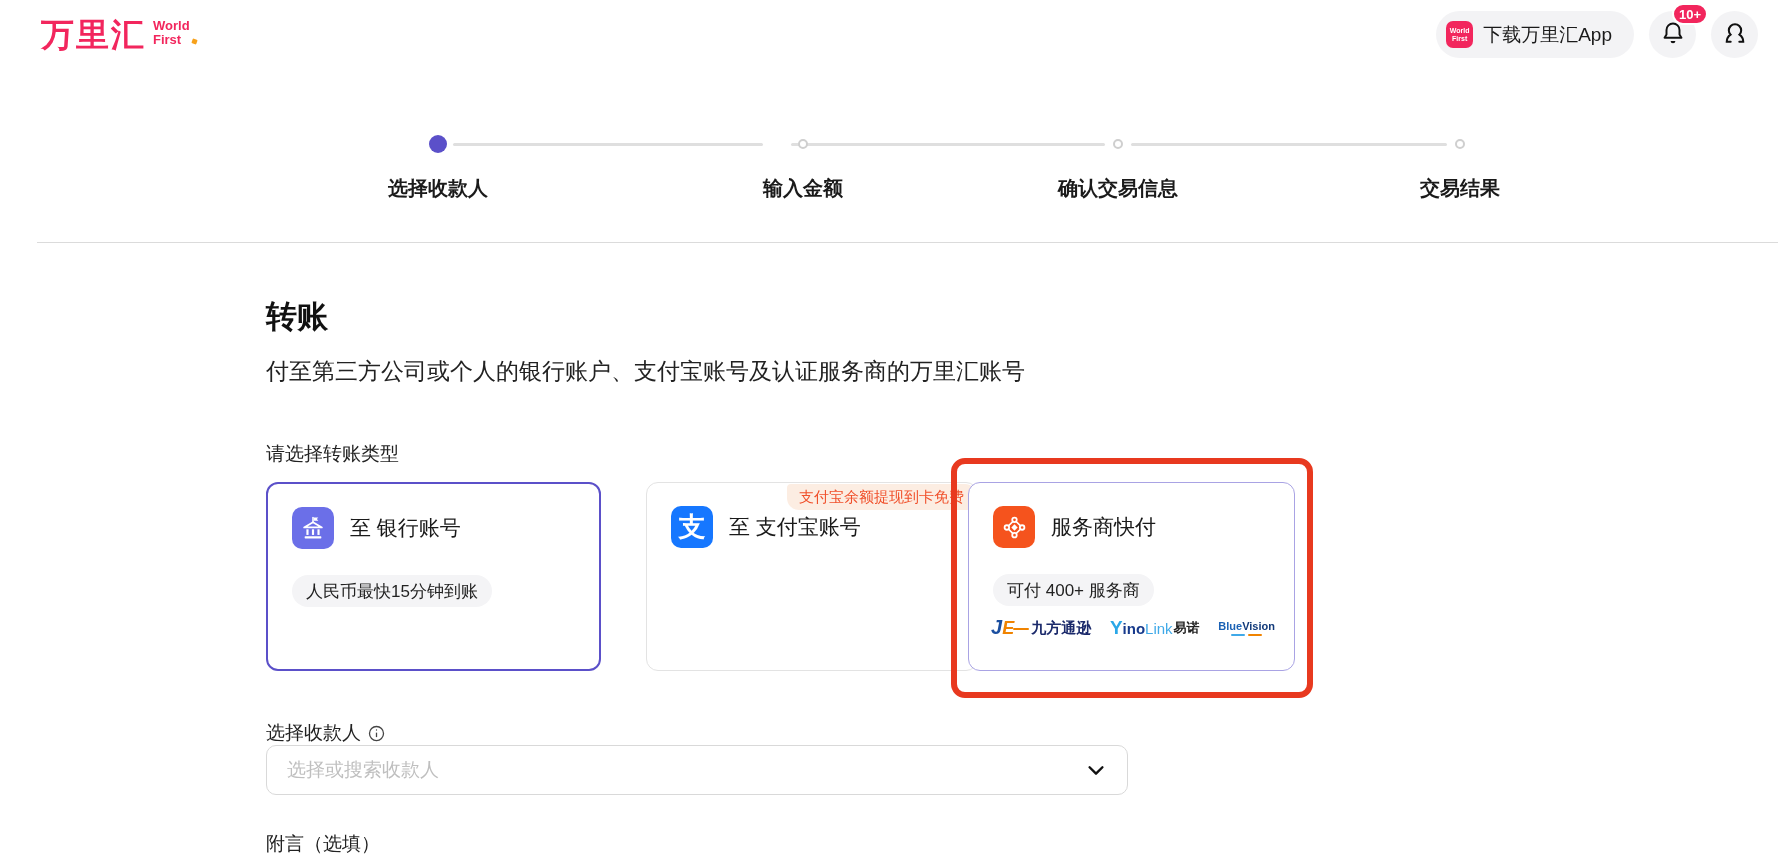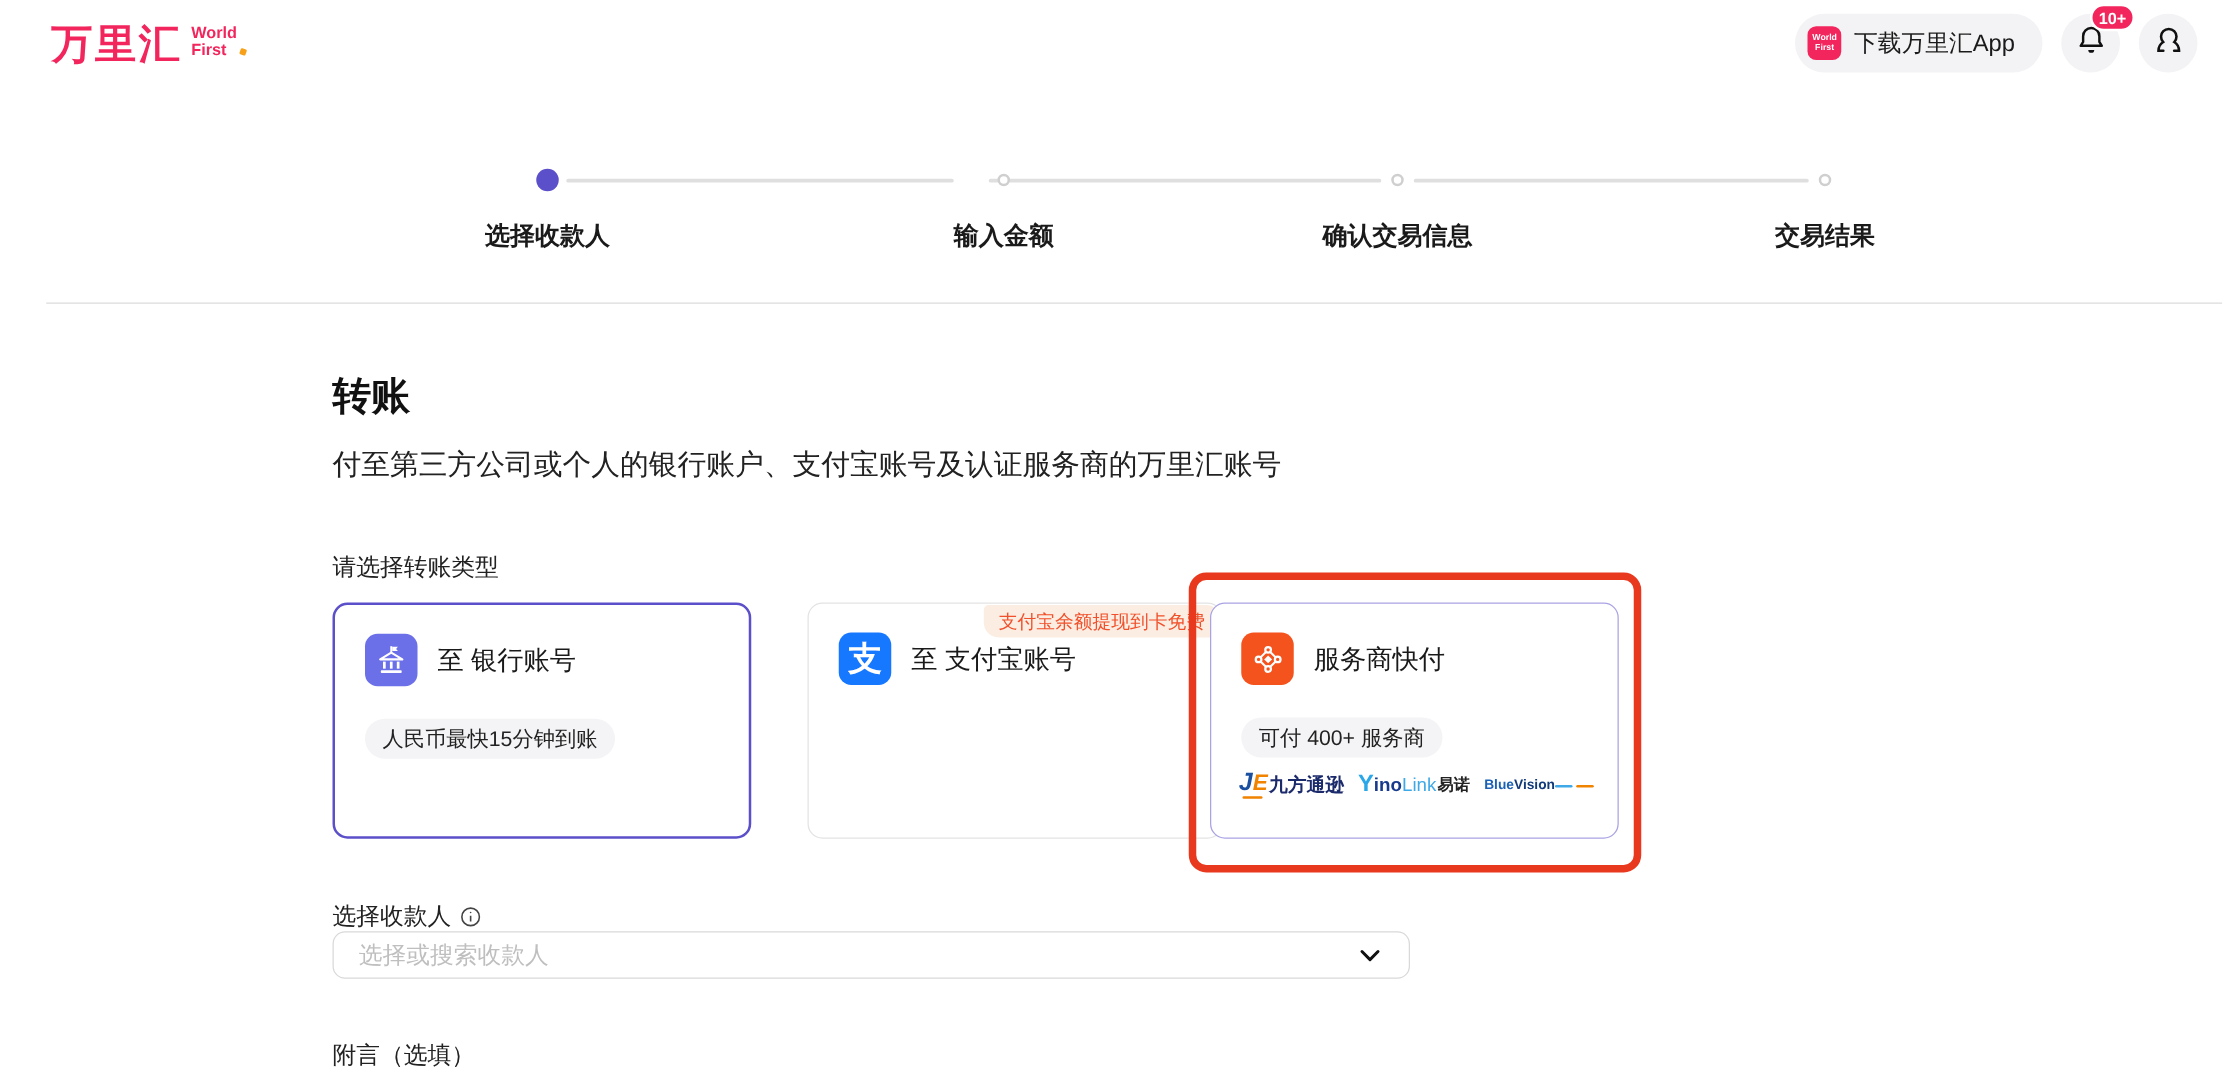--- a/index.html
+++ b/index.html
@@ -51,38 +51,38 @@
   .tag { display:inline-flex; align-items:center; height:32px; padding:0 14px; background:#F4F4F6; border-radius:17px; font-size:17px; color:#222; margin-bottom:13px; white-space:nowrap; }
 
   .ribbon { position:absolute; top:1px; right:1px; height:26px; padding:0 12px; background:#FCEDE2; border-radius:4px 11px 4px 12px; display:flex; align-items:center; }
   .ribbon span { font-size:15px; color:#F0502B; white-space:nowrap; }
 
   .partners { position:absolute; left:22px; top:134px; width:284px; display:flex; align-items:center; justify-content:space-between; }
   .partner { display:flex; align-items:center; white-space:nowrap; }
   .p1-j { font-size:20px; font-weight:bold; font-style:italic; color:#1B4FA0; }
   .p1-e { font-size:18px; font-weight:bold; font-style:italic; color:#F08300; letter-spacing:-1px; }
   .p1-name { font-size:15px; font-weight:bold; color:#1B2A6B; margin-left:2px; }
-  .p1-mark { display:flex; flex-direction:column; align-items:center; line-height:16px; }
+  .p1-mark { display:flex; align-items:center; line-height:16px; }
   .p1-sub { width:16px; height:2px; background:#F08300; margin-top:1px; border-radius:1px; }
   .p2-y { font-size:19px; font-weight:bold; color:#2AA7E8; }
   .p2-ino { font-size:15px; font-weight:bold; color:#173A8C; }
   .p2-link { font-size:15px; color:#3FA9E8; }
   .p2-cn { font-size:13px; font-weight:bold; color:#222; margin-left:1px; }
-  .p3 { flex-direction:row; align-items:center; line-height:11px;justify-content:center; }
+  .p3 { flex-direction:column; align-items:center; line-height:11px;justify-content:center; }
   .p3-top { font-size:11px; font-weight:bold; }
   .p3-blue { color:#1B62B5; }
   .p3-vision { color:#123A7A; }
   .p3-sub { margin-top:2px; display:flex; gap:3px; }
   .p3-bar { width:14px; height:2px; border-radius:1px; }
 
   .annotation-box { position:absolute; left:951px; top:458px; width:362px; height:240px; border:6px solid #E8391F; border-radius:14px; pointer-events:none; z-index:5; }
 
   .payee-label-row { position:absolute; left:266px; top:720px; display:flex; align-items:center; gap:7px; }
   .payee-label { font-size:19px; color:#222; }
-  .select-box { position:absolute; left:266px; top:745px; width:862px; height:38px; border:1.5px solid #D9D9D9; border-radius:10px; background:#fff; display:flex; align-items:center; justify-content:space-between; padding:0 20px; cursor:pointer; }
+  .select-box { position:absolute; left:266px; top:745px; width:862px; height:50px; border:1.5px solid #D9D9D9; border-radius:10px; background:#fff; display:flex; align-items:center; justify-content:space-between; padding:0 20px; cursor:pointer; }
   .select-placeholder { font-size:19px; color:#BFBFBF; }
   .memo-label { position:absolute; left:266px; top:831px; font-size:19px; color:#222; }
 </style>
 </head>
 <body>
 
 <div class="page">
 
   <div class="logo">
     <span class="logo-cn">万里汇</span>

